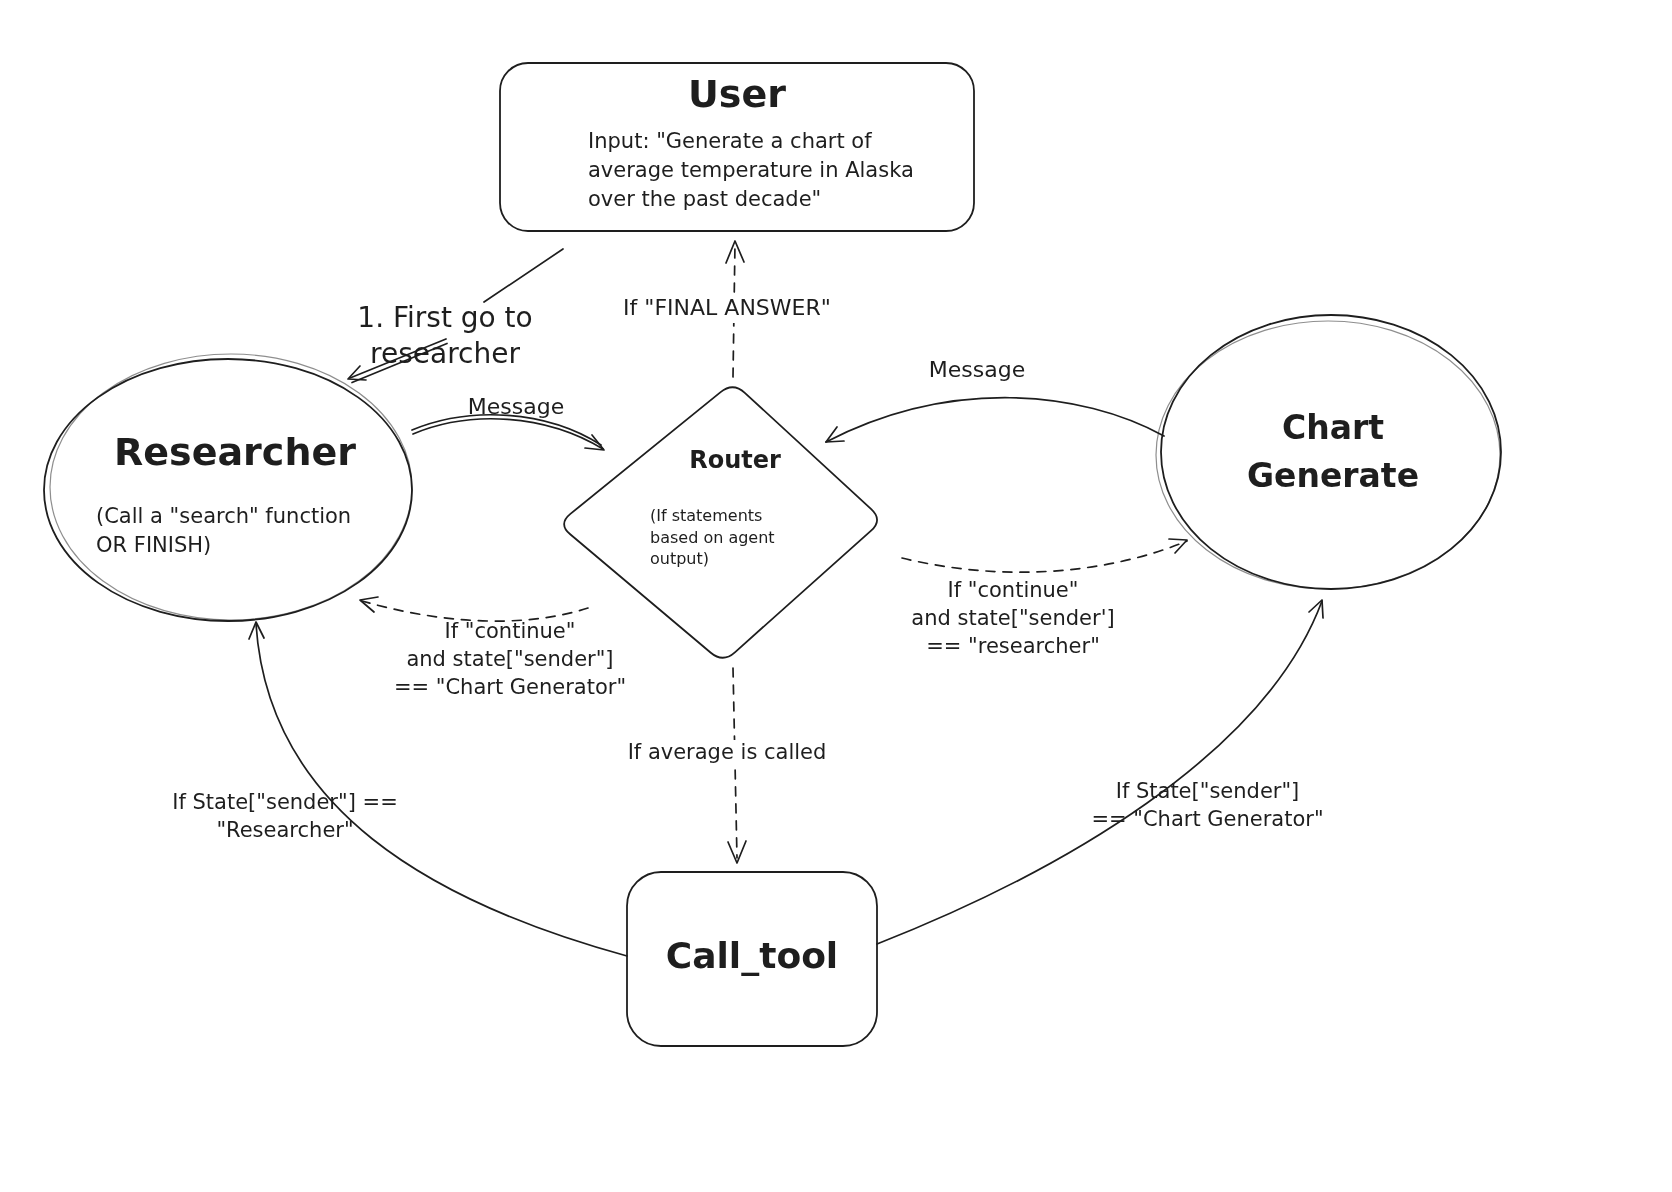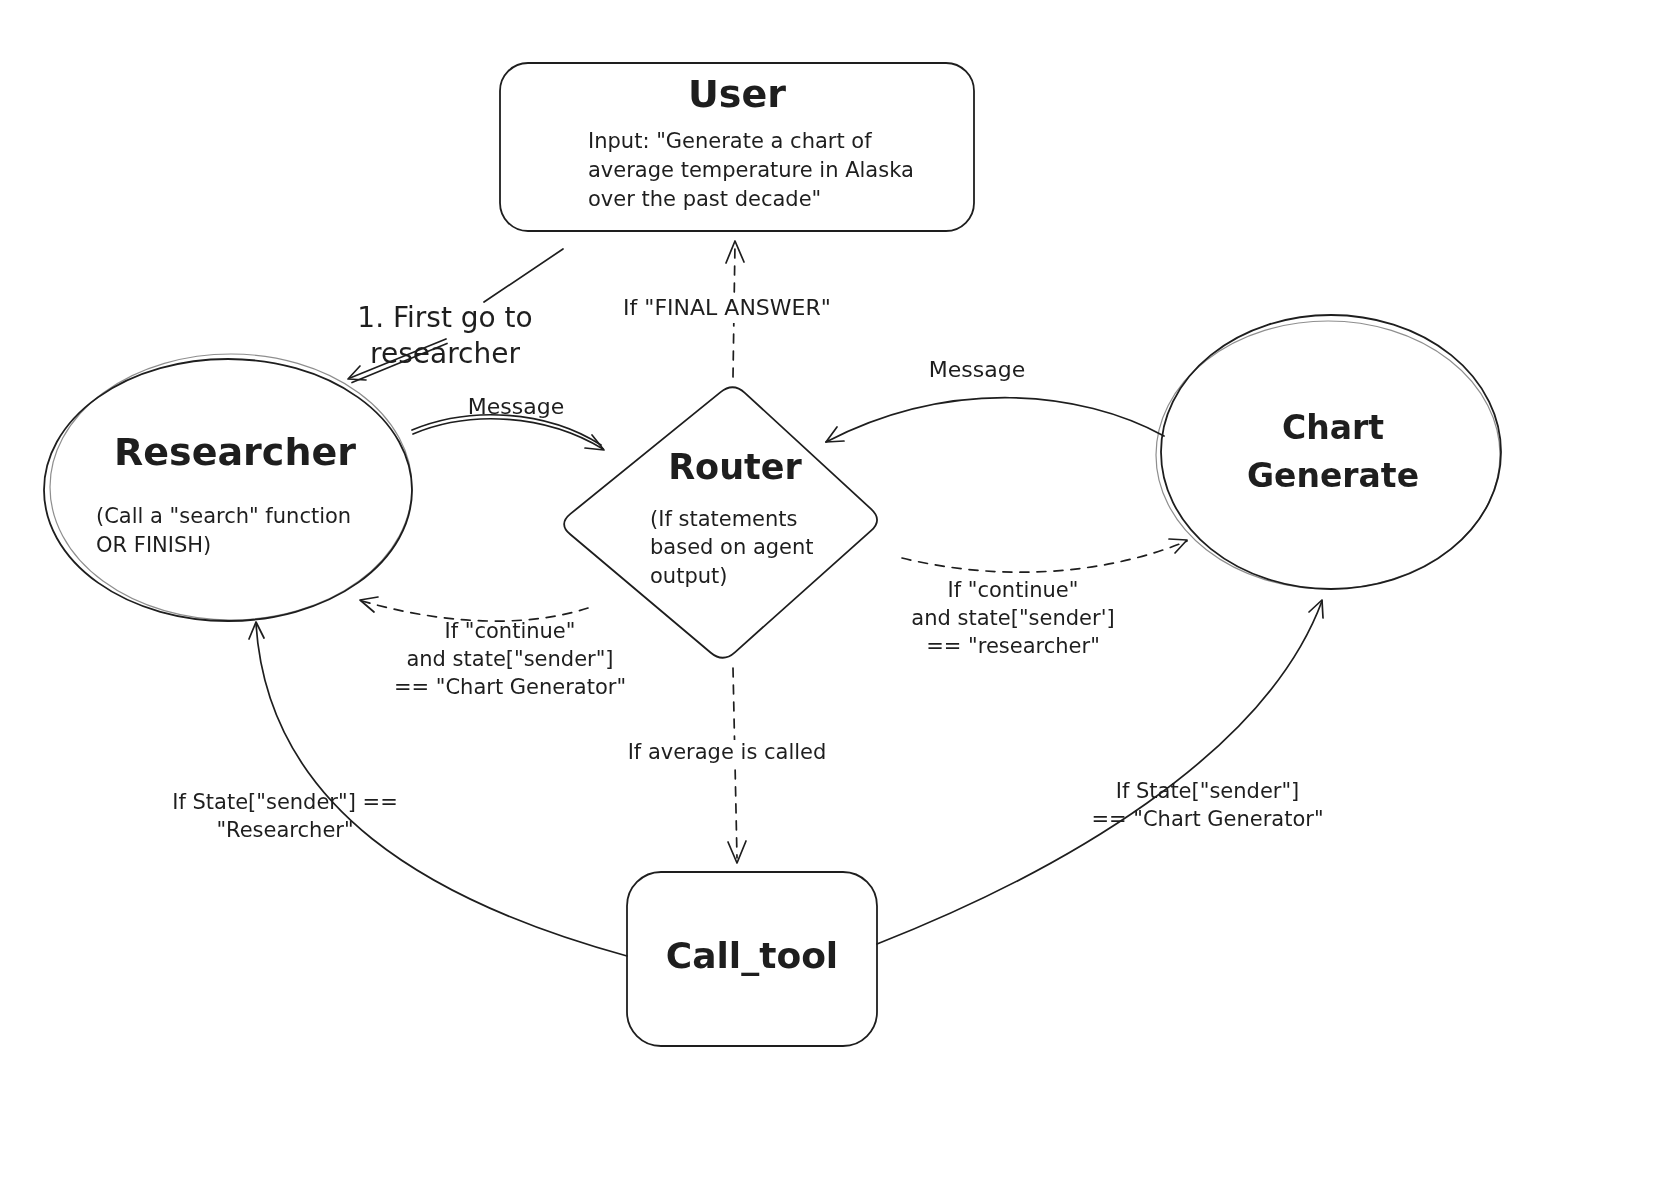--- a/index.html
+++ b/index.html
@@ -17,22 +17,22 @@
   .txt { position:absolute; white-space:pre-line; color:#1e1e1e; }
   .center { text-align:center; }
   .bold { font-weight:700; }
   .mask { background:#ffffff; }
 
   
   #t-user-title      { left:500px; top:72px;  width:474px; font-size:38px; line-height:1.2; }
   #t-user-body       { left:588px; top:127px; width:370px; font-size:21px; line-height:1.38; }
   #t-res-title       { left:50px;  top:430px; width:370px; font-size:38px; line-height:1.2; }
   #t-res-body        { left:96px;  top:502px; width:300px; font-size:21px; line-height:1.38; }
-  #t-router-title    { left:570px; top:446px; width:330px; font-size:35px; line-height:1.2; }
-  #t-router-body     { left:650px; top:505px; width:230px; font-size:21px; line-height:1.35; }
+  #t-router-title    { left:570px; top:446px; width:330px; font-size:24px; line-height:1.2; }
+  #t-router-body     { left:650px; top:505px; width:230px; font-size:16px; line-height:1.35; }
   #t-cg-title        { left:1161px; top:404px; width:344px; font-size:33px; line-height:1.45; }
   #t-cg-body         { left:1161px; top:505px; width:344px; font-size:21px; line-height:1.35; }
   #t-ct-title        { left:627px; top:934px; width:250px; font-size:36px; line-height:1.2; }
 
   
   #l-first-go        { left:335px;  top:288px; width:220px; font-size:28px; line-height:1.3;margin-top:12px; }
   #l-final-answer    { left:612px;  top:294px; width:230px; font-size:22px; line-height:1.3; }
   #l-msg-left        { left:456px;  top:394px; width:120px; font-size:22px; }
   #l-msg-right       { left:917px;  top:357px; width:120px; font-size:22px; }
   #l-continue-left   { left:385px;  top:618px; width:250px; font-size:21px; line-height:1.33; }

